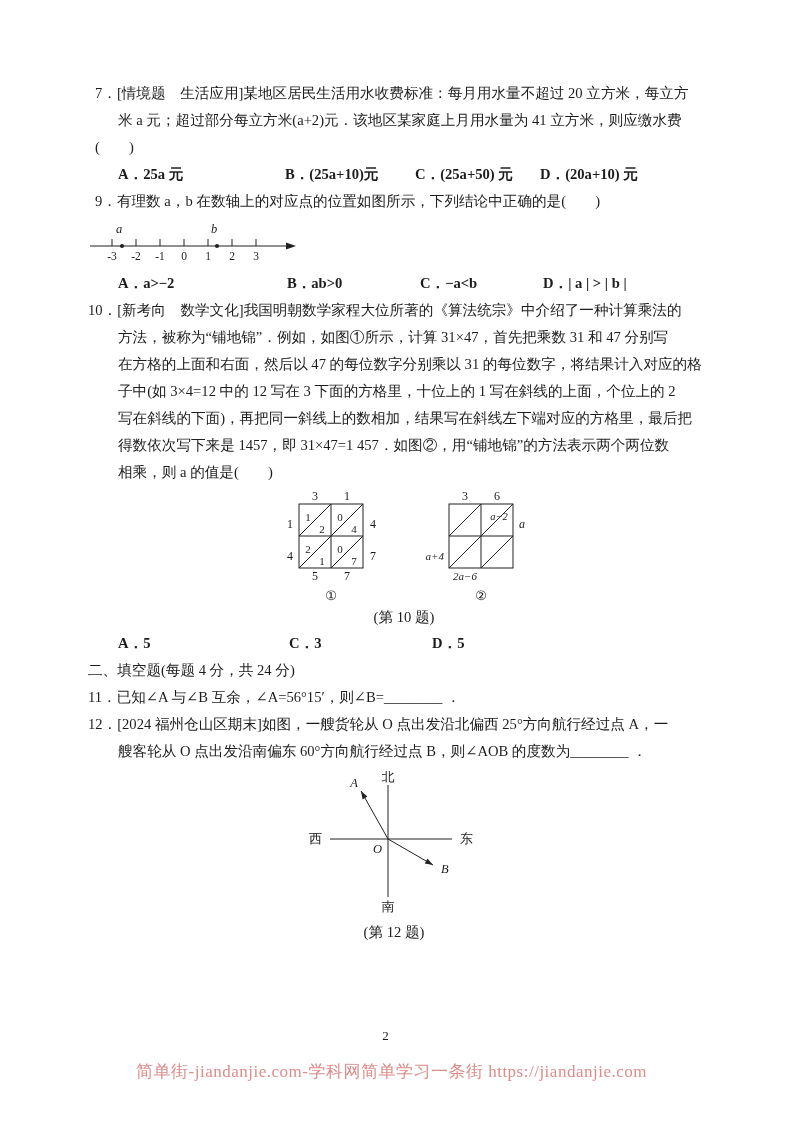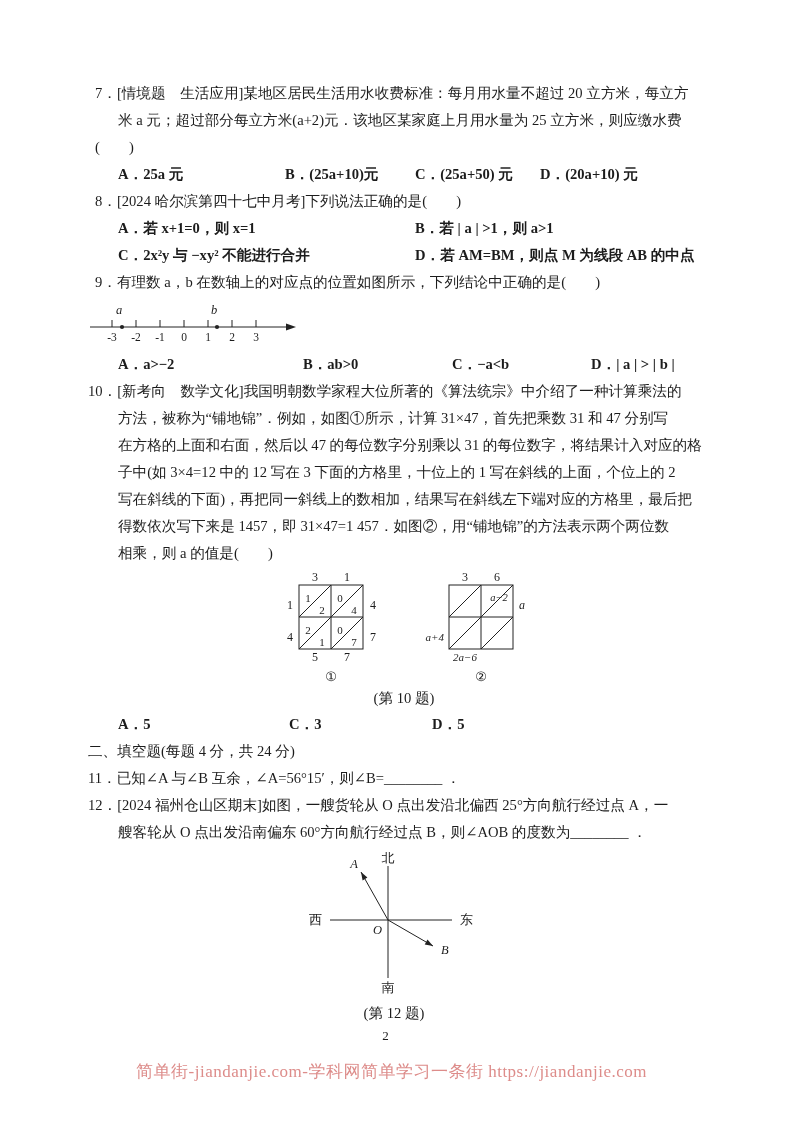--- a/index.html
+++ b/index.html
@@ -10,21 +10,21 @@
     color: #1c1c1c;
   }
   .page { position: relative; width: 771px; height: 1122px; overflow: hidden; background: #fff; }
   .content { position: absolute; top: 80px; left: 88px; width: 620px; }
   .ln { margin: 0; line-height: 27px; font-size: 14.6px; white-space: nowrap; }
   .n1 { padding-left: 7px; }
   .hang { padding-left: 30px; }
   .opts { padding-left: 30px; display: grid; font-weight: bold; }
   .cols-q7  { grid-template-columns: 167px 130px 125px auto; }
   .cols-2   { grid-template-columns: 297px auto; }
-  .cols-q9  { grid-template-columns: 169px 133px 123px auto; gap: 16px; }
+  .cols-q9  { grid-template-columns: 169px 133px 123px auto; }
   .cols-q10 { grid-template-columns: 171px 143px 141px auto; }
   .numberline-wrap { margin: 3px 0 2px 0; }
   .fig10 { width: fit-content; margin: 4px 0 0 185px; text-align: center; }
   .latrow { display: flex; gap: 22px; align-items: flex-start; }
   .figcap { font-size: 14.6px; line-height: 26px; margin: 0; }
   .fig12 { width: fit-content; margin: 6px 0 0 196px; text-align: center; }
   svg { display: block; }
   .latrow svg, .numberline-wrap svg, .fig12 svg { display: inline-block; }
   svg text { font-family: "Liberation Serif", "DejaVu Serif", serif; fill: #1c1c1c; }
   .pagenum { position: absolute; top: 1028px; left: 0; width: 100%; text-align: center; font-size: 13px; }
@@ -32,41 +32,30 @@
              font-size: 17px; color: #dd8c8a; letter-spacing: 0.5px; padding-left: 12px; }
 </style>
 </head>
 <body>
 
 <div class="page">
   <main class="content">
 
     <section>
       <p class="ln n1">7．[情境题　生活应用]某地区居民生活用水收费标准：每月用水量不超过 20 立方米，每立方</p>
-      <p class="ln hang">米 a 元；超过部分每立方米(a+2)元．该地区某家庭上月用水量为 25 立方米，则应缴水费</p>
+      <p class="ln hang">米 a 元；超过部分每立方米(a+2)元．该地区某家庭上月用水量为 41 立方米，则应缴水费</p>
       <p class="ln n1">(　　)</p>
       <div class="ln opts cols-q7">
         <span>A．25a 元</span>
         <span>B．(25a+10)元</span>
         <span>C．(25a+50) 元</span>
         <span>D．(20a+10) 元</span>
       </div>
     </section>
 
-    <section>
-      <p class="ln n1">8．[2024 哈尔滨第四十七中月考]下列说法正确的是(　　)</p>
-      <div class="ln opts cols-2">
-        <span>A．若 x+1=0，则 x=1</span>
-        <span>B．若 | a | &gt;1，则 a&gt;1</span>
-      </div>
-      <div class="ln opts cols-2">
-        <span>C．2x²y 与 −xy² 不能进行合并</span>
-        <span>D．若 AM=BM，则点 M 为线段 AB 的中点</span>
-      </div>
-    </section>
 
     <section>
       <p class="ln n1">9．有理数 a，b 在数轴上的对应点的位置如图所示，下列结论中正确的是(　　)</p>
       <div class="numberline-wrap">
         <svg width="212" height="46" viewBox="0 0 212 46">
           <g stroke="#222" stroke-width="1">
             <line x1="2" y1="28" x2="200" y2="28"></line>
             <line x1="24" y1="21" x2="24" y2="28"></line>
             <line x1="48" y1="21" x2="48" y2="28"></line>
             <line x1="72" y1="21" x2="72" y2="28"></line>

